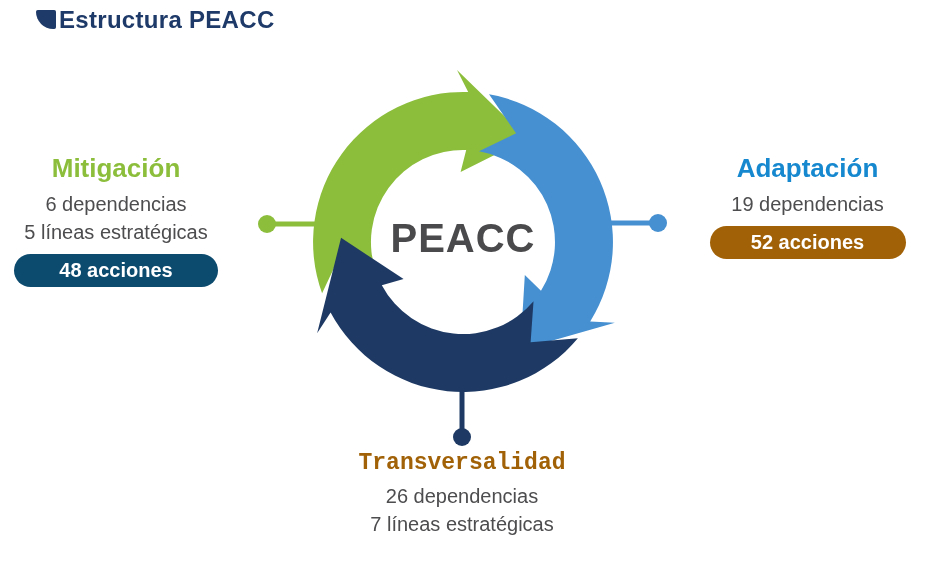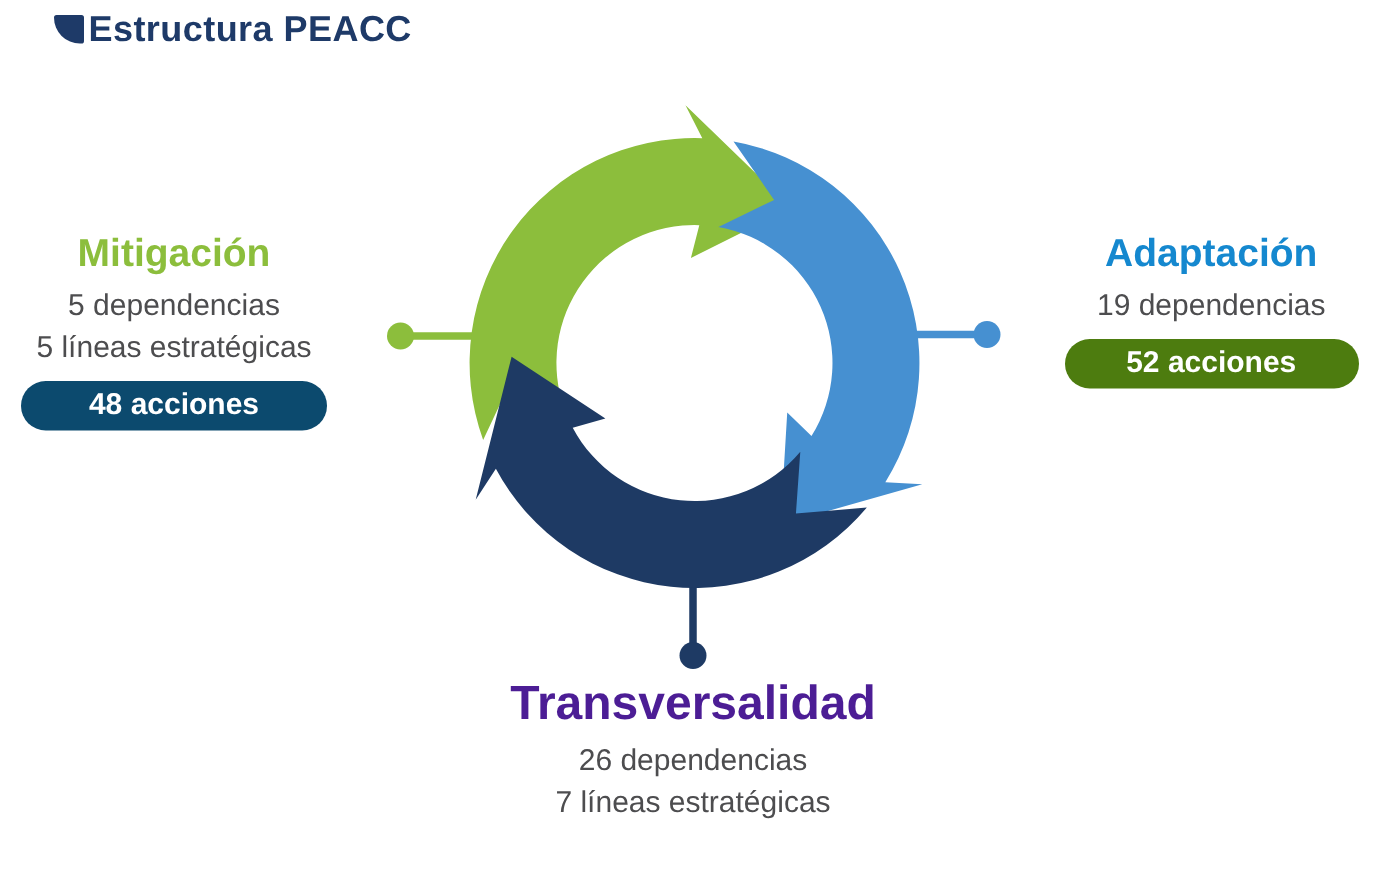--- a/index.html
+++ b/index.html
@@ -24,23 +24,23 @@
   .block .line{font-size:20px;line-height:28px;color:#4D4D4F;}
   .badge{
     display:block;margin:8px auto 0;height:33px;line-height:33px;border-radius:17px;
     color:#ffffff;font-weight:bold;font-size:20px;
   }
   .block.mitigacion{left:8px;top:153px;width:216px;}
   .mitigacion .heading{color:#8CBE3C;}
   .mitigacion .badge{background:#0c4a6e;width:204px;}
   .block.adaptacion{left:700px;top:153px;width:215px;}
   .adaptacion .heading{color:#1588CF;}
-  .adaptacion .badge{background:#4d7c0f;width:196px;}
+  .adaptacion .badge{background:#a16207;width:196px;}
   .block.transversalidad{left:329px;top:450px;width:266px;}
-  .transversalidad .heading{color:#4c1d95;font-size:32px;}
+  .transversalidad .heading{color:#a16207;font-size:23px;font-family:Liberation Mono, monospace;}
   .transversalidad .badge{background:#1E3A64;width:205px;}
 </style>
 </head>
 <body>
 
 <div class="stage">
 
   <div class="header">
     <div class="bullet"></div>
     <div class="title">Estructura PEACC</div>
@@ -62,24 +62,25 @@
     <g>
       <line x1="462" y1="386" x2="462" y2="432" stroke-width="5" stroke="#1E3A64"></line>
       <circle cx="462" cy="437" r="9" fill="#1E3A64"></circle>
     </g>
 
     <use href="#cycleArrow" fill="#8CBE3C"></use>
     <use href="#cycleArrow" transform="rotate(120 463 242)" fill="#4690D1"></use>
     <use href="#cycleArrow" transform="rotate(240 463 242)" fill="#1E3A64"></use>
   </svg>
 
+  <div class="peacc">PEACC</div>
 
   <div class="block mitigacion">
     <div class="heading">Mitigación</div>
-    <div class="line">5 dependencias</div>
+    <div class="line">6 dependencias</div>
     <div class="line">5 líneas estratégicas</div>
     <div class="badge">48 acciones</div>
   </div>
 
   <div class="block adaptacion">
     <div class="heading">Adaptación</div>
     <div class="line">19 dependencias</div>
     <div class="badge">52 acciones</div>
   </div>
 

